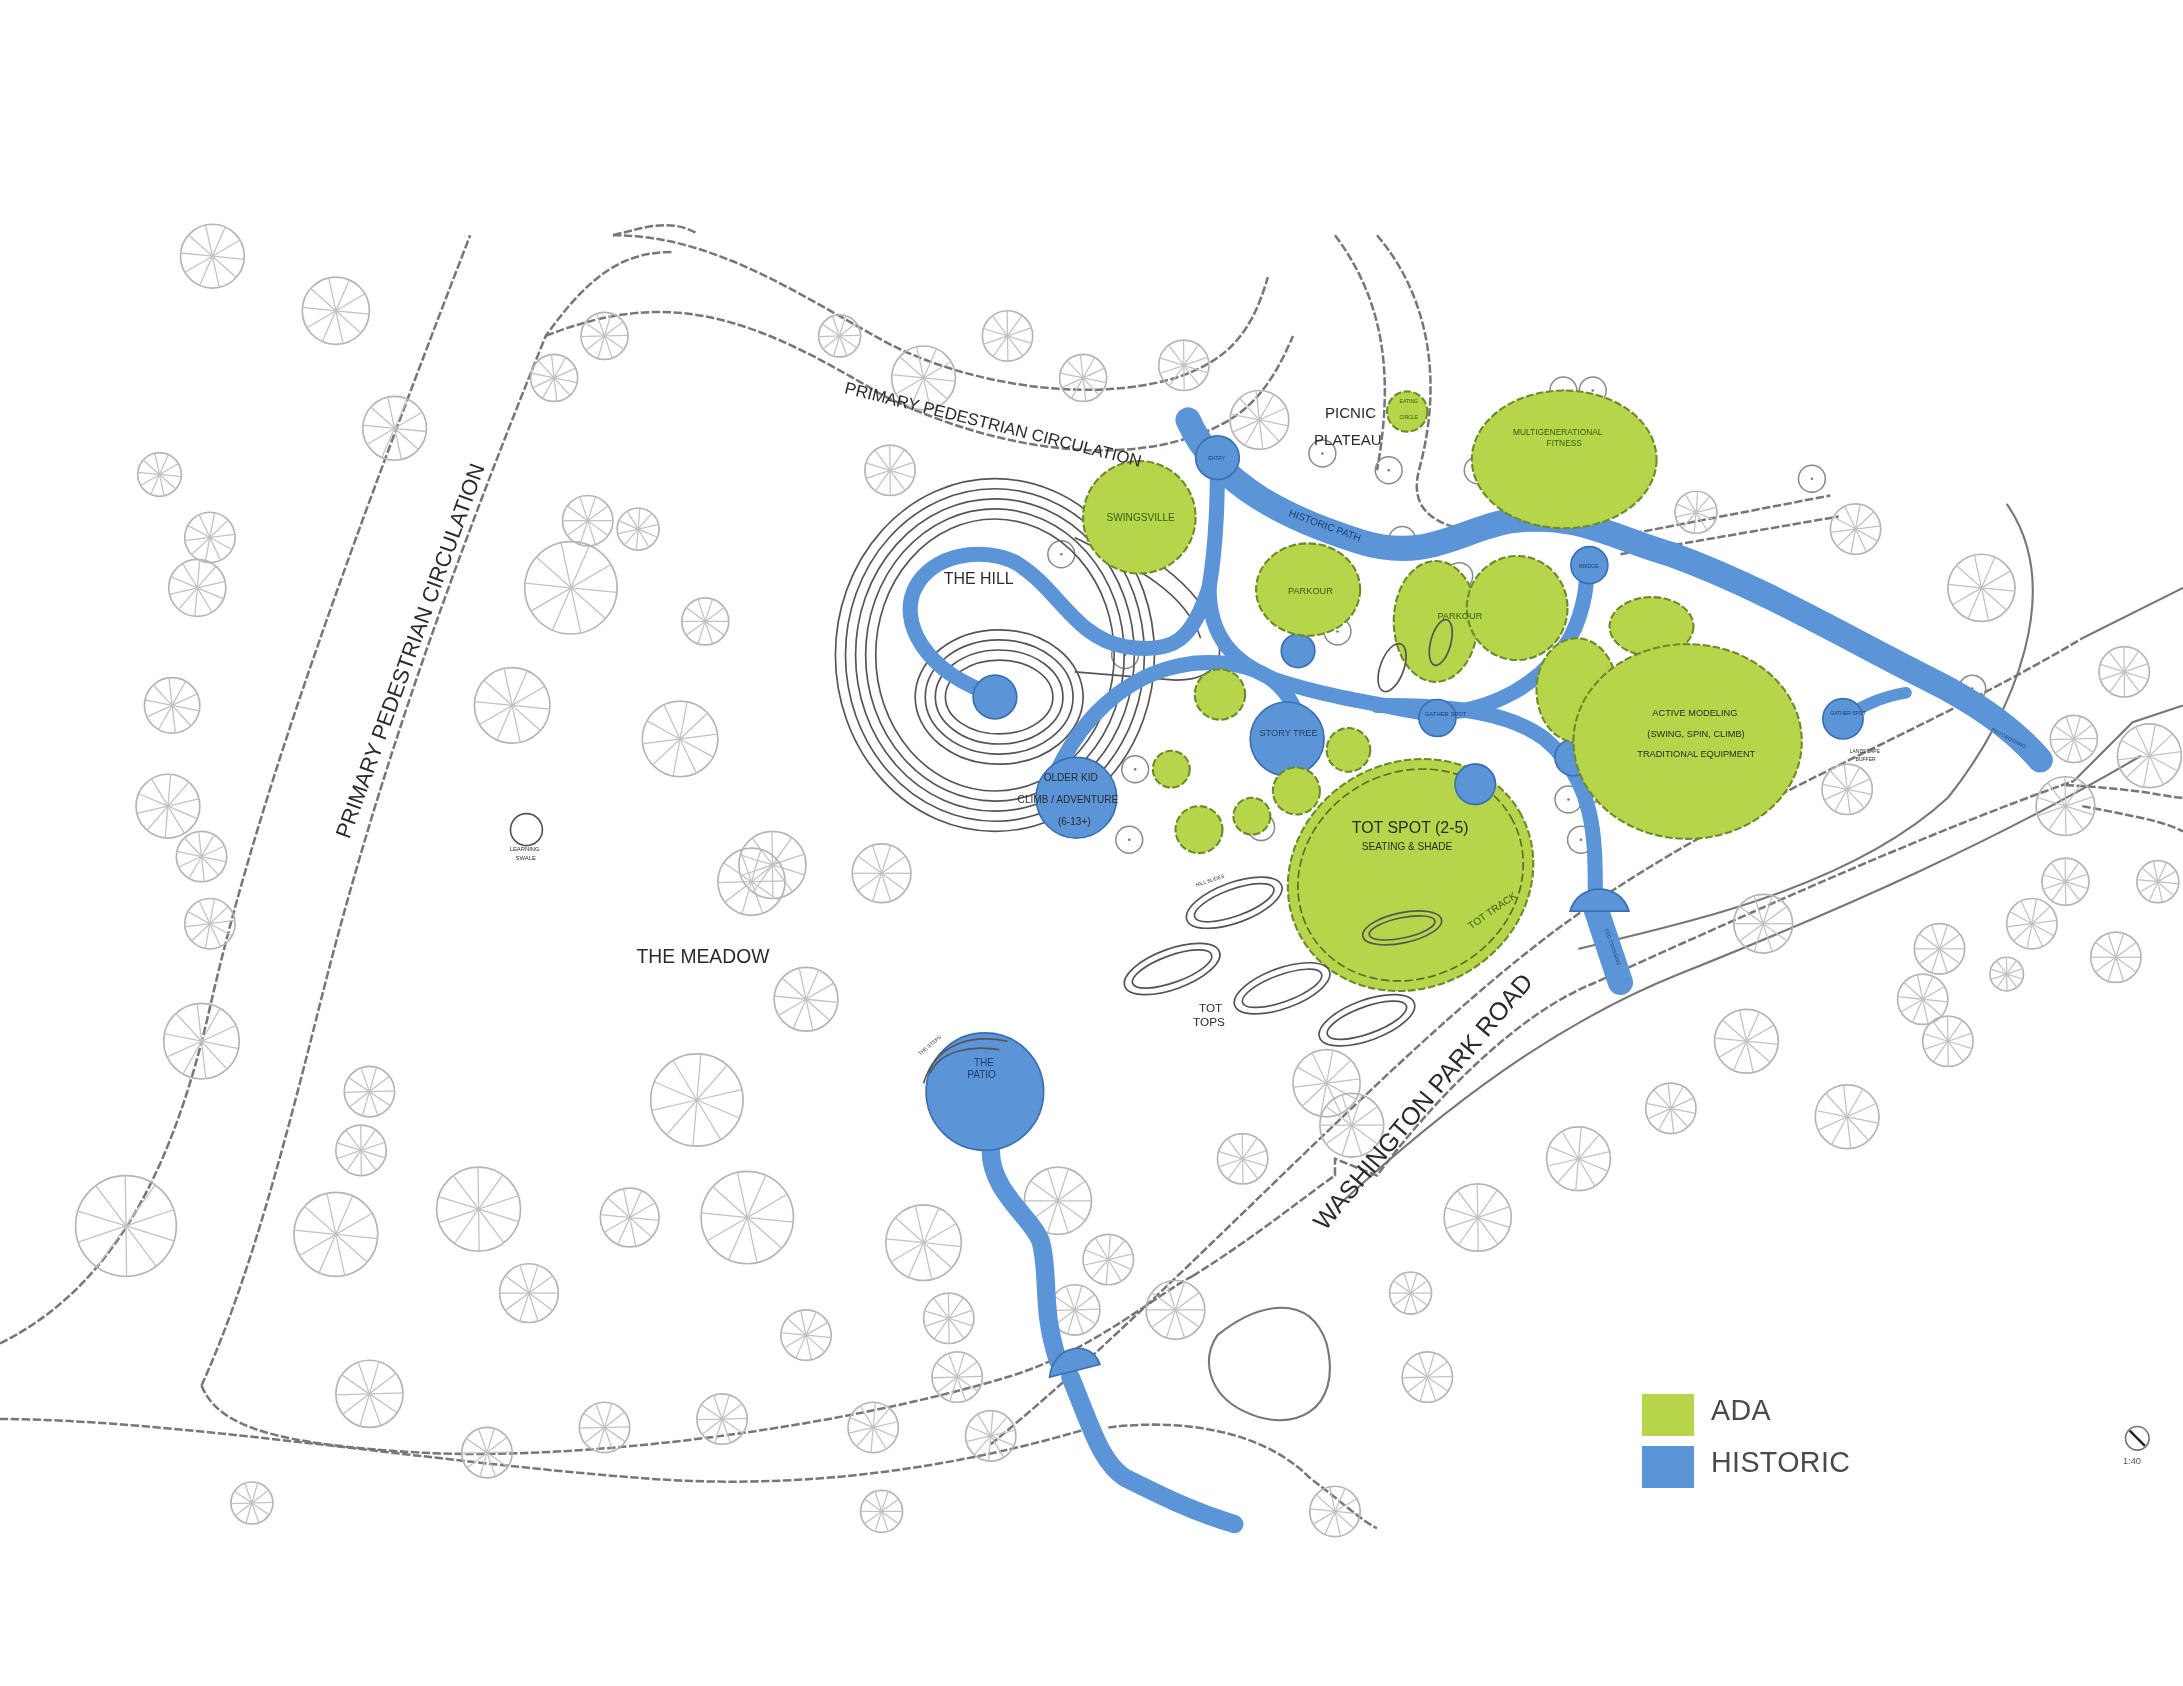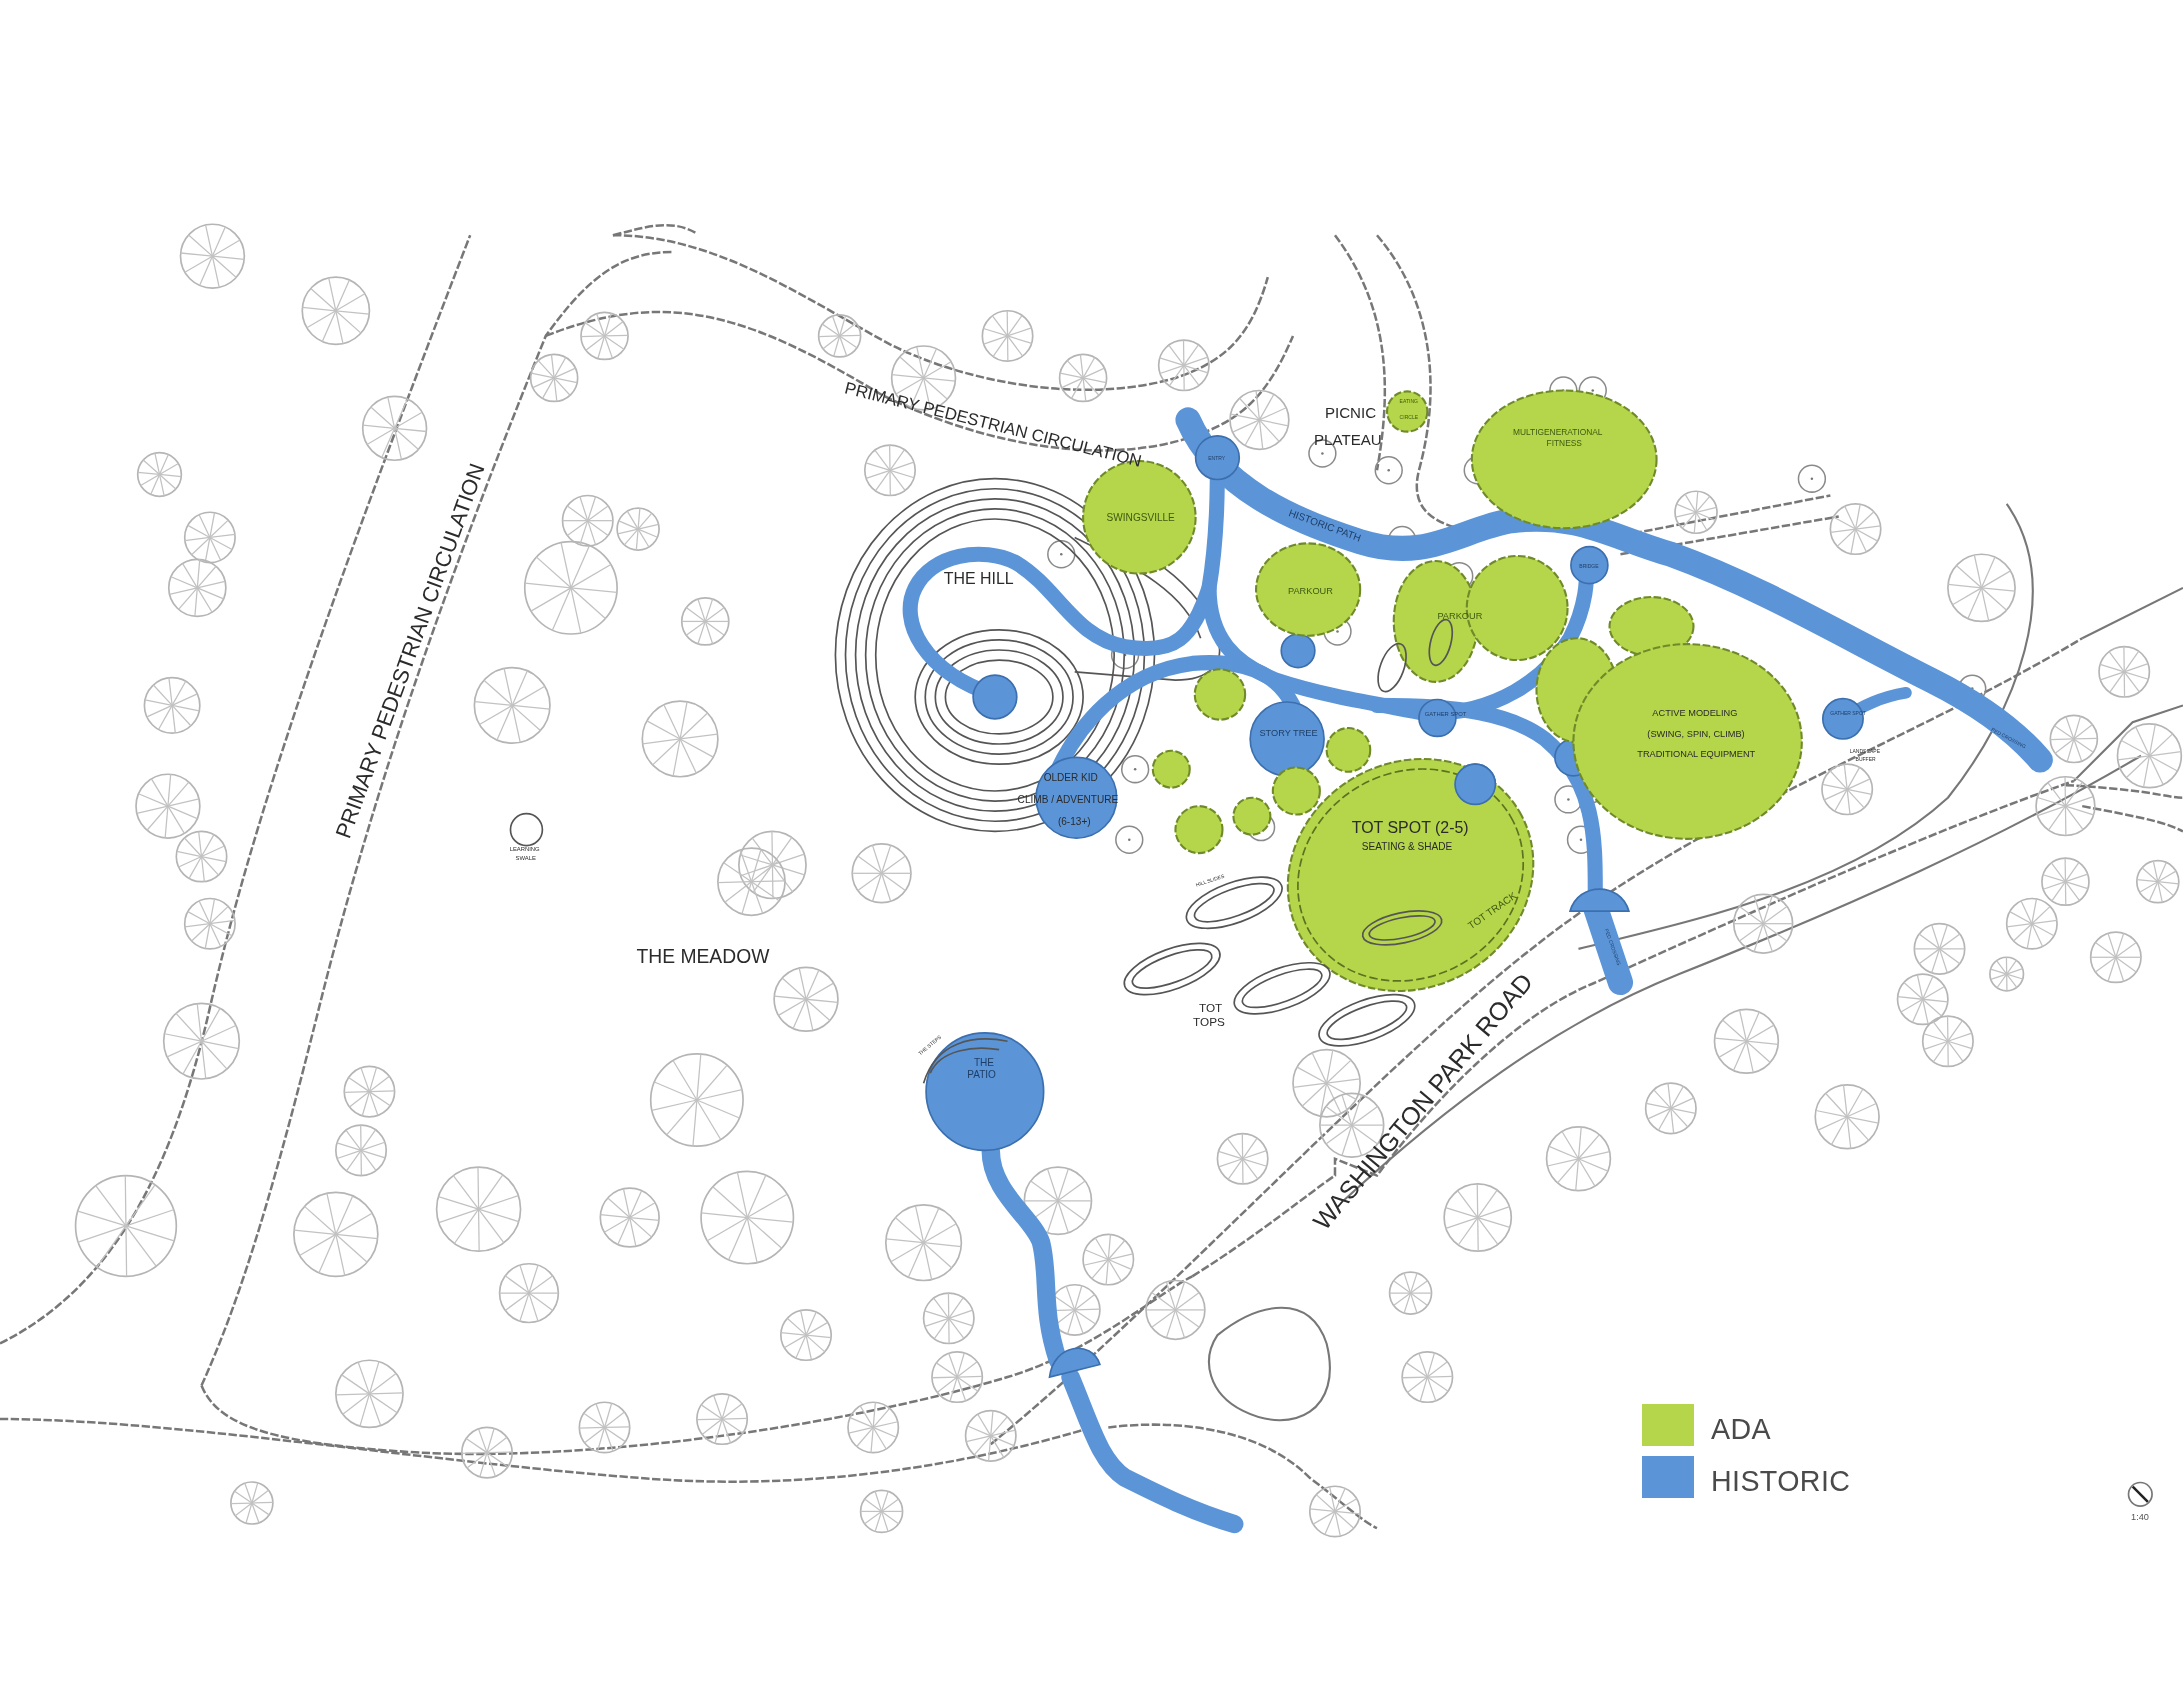--- a/index.html
+++ b/index.html
@@ -12,24 +12,24 @@
   .road-solid { fill: none; stroke: #777; stroke-width: 2.5; }
   .tree circle { fill: none; stroke: #b5b5b5; stroke-width: 2; }
   .tree line { stroke: #c2c2c2; stroke-width: 1.5; }
   .stree { fill: none; stroke: #8a8a8a; stroke-width: 1.8; }
   .ada { fill: #b5d54a; stroke: #6f8a2a; stroke-width: 2.5; stroke-dasharray: 9 3; }
   .uni { fill: #5b95d8; stroke: #3c6fae; stroke-width: 2; }
   .uni-path { fill: none; stroke: #5b95d8; stroke-linecap: round; }
   .contour { fill: none; stroke: #555; stroke-width: 2; }
   .slide { fill: none; stroke: #555; stroke-width: 2; }
   .legend { position: absolute; left: 1642px; top: 1394px; }
-  .legend-row { display: flex; align-items: flex-end; height: 52px; margin-bottom: 0; }
+  .legend-row { display: flex; align-items: flex-start; height: 52px; margin-bottom: 0; }
   .swatch { width: 52px; height: 42px; margin-right: 17px; }
   .legend-label { font-size: 28.6px; color: #4a4a4a; letter-spacing: 0.4px; }
-  .north { position: absolute; left: 2123px; top: 1480px; width: 34px; text-align: center; }
+  .north { position: absolute; left: 2123px; top: 1424px; width: 34px; text-align: left; }
   .north-scale { font-size: 9.2px; color: #555; }
 </style>
 </head>
 <body>
 
 <svg id="plan" viewBox="0 0 2600 2009" xmlns="http://www.w3.org/2000/svg">
   <defs>
     <g id="t">
       <circle r="1"></circle>
     </g>

